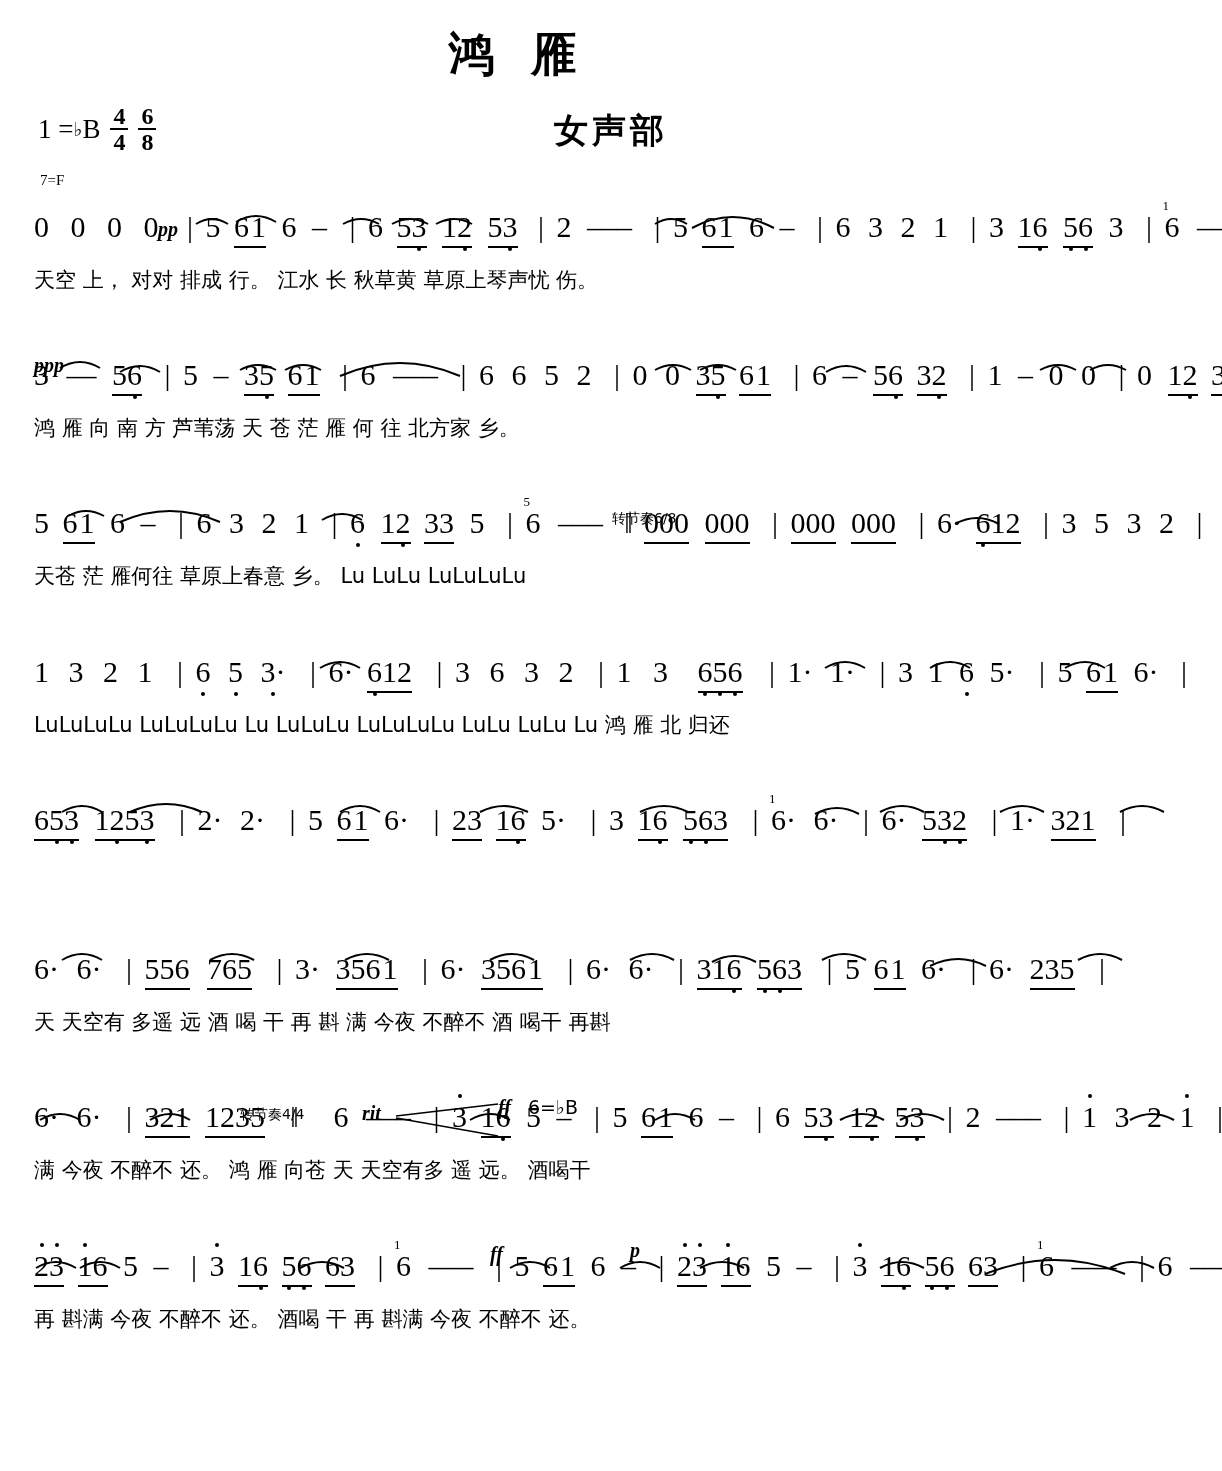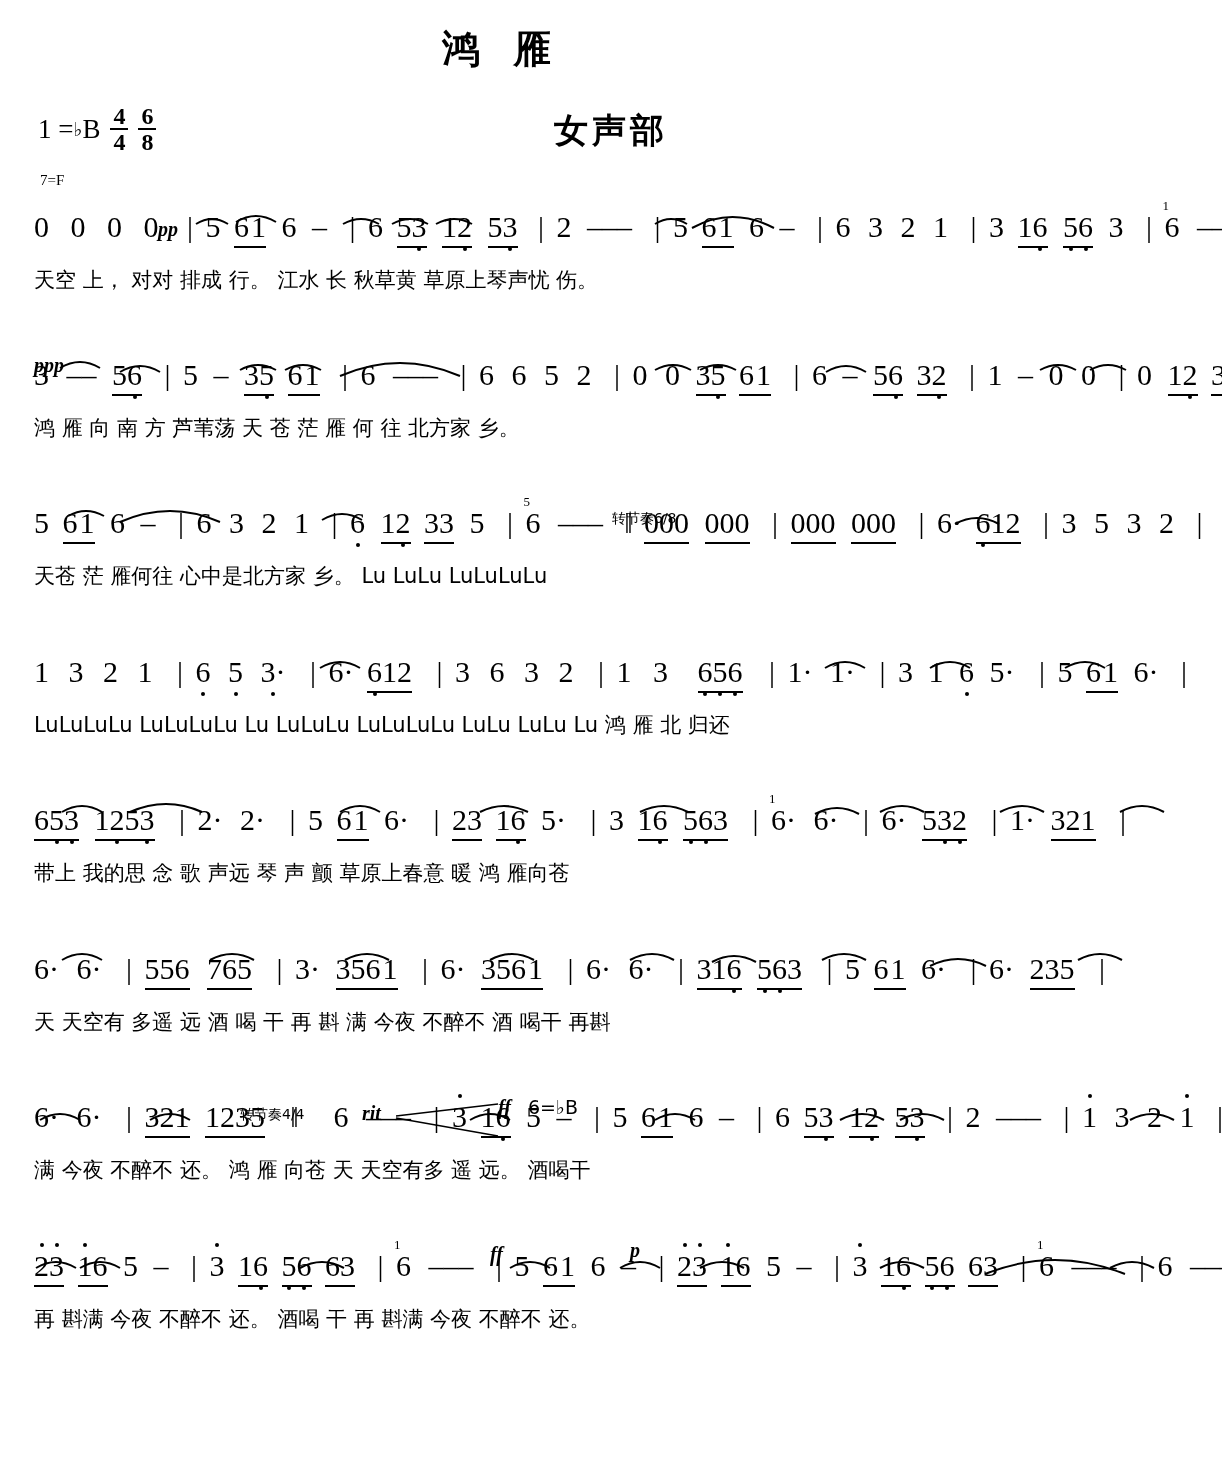--- a/index.html
+++ b/index.html
@@ -20,24 +20,25 @@
     width: 1222px;
     height: 1471px;
   }
   
   .title {
     position: absolute;
     top: 24px;
     left: 0;
     width: 1003px;
     text-align: center;
-    font-size: 38px;
+    font-size: 46px;
     font-weight: bold;
     letter-spacing: 10px;
     font-family: "DejaVu Sans", sans-serif;
+    padding-left: 16px;
   }
   .subtitle {
     position: absolute;
     top: 108px;
     left: 0;
     width: 1222px;
     text-align: center;
     font-size: 34px;
     font-weight: bold;
     letter-spacing: 4px;
@@ -284,21 +285,21 @@
       <span class="bar"></span>
       <span class="n">6·</span><span class="sp" style="width:6px"></span>
       <span class="n u1"><span class="n dotdn">6</span>12</span><span class="sp" style="width:10px"></span>
       <span class="bar"></span>
       <span class="n">3</span><span class="sp" style="width:10px"></span>
       <span class="n">5</span><span class="sp" style="width:10px"></span>
       <span class="n">3</span><span class="sp" style="width:10px"></span>
       <span class="n">2</span><span class="sp" style="width:10px"></span>
       <span class="bar"></span>
     </div>
-    <div class="lyrics">天苍 茫   雁何往 心中是北方家  乡。              Lu  LuLu  LuLuLuLu</div>
+    <div class="lyrics">天苍 茫   雁何往 草原上春意  乡。              Lu  LuLu  LuLuLuLu</div>
   </div>
 
   <div class="system" style="top:655px;">
     <div class="notes">
       <span class="n">1</span><span class="sp" style="width:12px"></span>
       <span class="n">3</span><span class="sp" style="width:12px"></span>
       <span class="n">2</span><span class="sp" style="width:12px"></span>
       <span class="n">1</span><span class="sp" style="width:12px"></span>
       <span class="bar"></span>
       <span class="n dotdn">6</span><span class="sp" style="width:10px"></span>
@@ -356,21 +357,20 @@
       <span class="n" style="position:relative"><span class="tiny-num" style="left:-2px;top:-12px">1</span>6·</span><span class="sp" style="width:10px"></span>
       <span class="n">6·</span><span class="sp" style="width:12px"></span>
       <span class="bar"></span>
       <span class="n">6·</span><span class="sp" style="width:8px"></span>
       <span class="n u1">5<span class="n dotdn">3</span><span class="n dotdn">2</span></span><span class="sp" style="width:12px"></span>
       <span class="bar"></span>
       <span class="n">1·</span><span class="sp" style="width:8px"></span>
       <span class="n u1">3<span class="n">2</span>1</span><span class="sp" style="width:12px"></span>
       <span class="bar"></span>
     </div>
-    <div class="lyrics">带上 我的思  念   歌 声远  琴 声 颤  草原上春意  暖    鸿    雁向苍</div>
   </div>
 
   <div class="system" style="top:952px;">
     <div class="notes">
       <span class="n">6·</span><span class="sp" style="width:10px"></span>
       <span class="n">6·</span><span class="sp" style="width:12px"></span>
       <span class="bar"></span>
       <span class="n u1">5<span class="n">5</span>6</span><span class="sp" style="width:10px"></span>
       <span class="n u1">7<span class="n">6</span>5</span><span class="sp" style="width:12px"></span>
       <span class="bar"></span>

